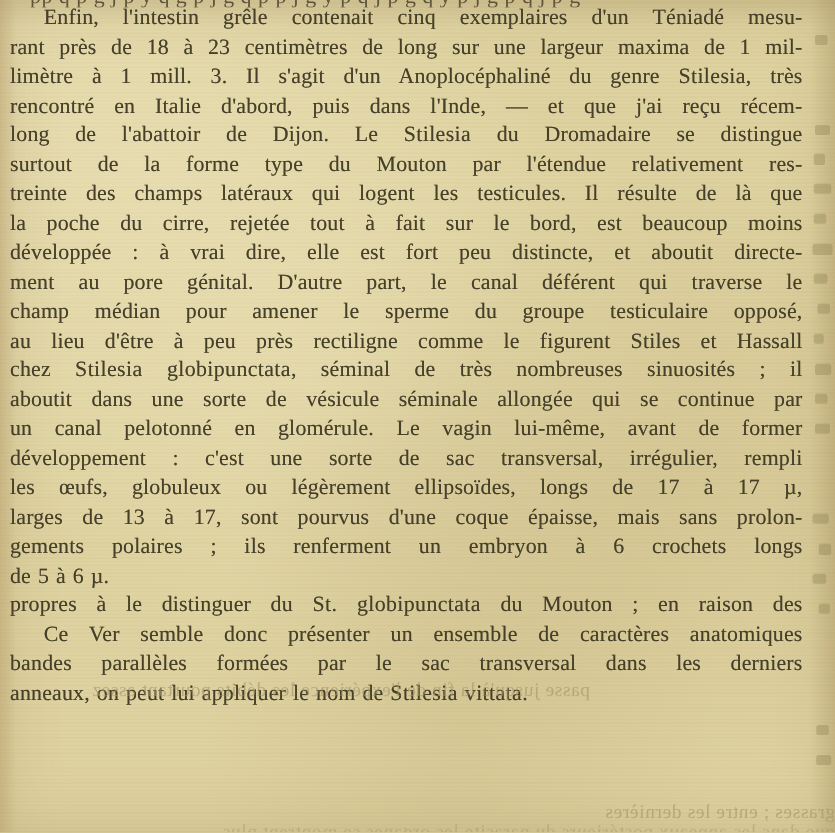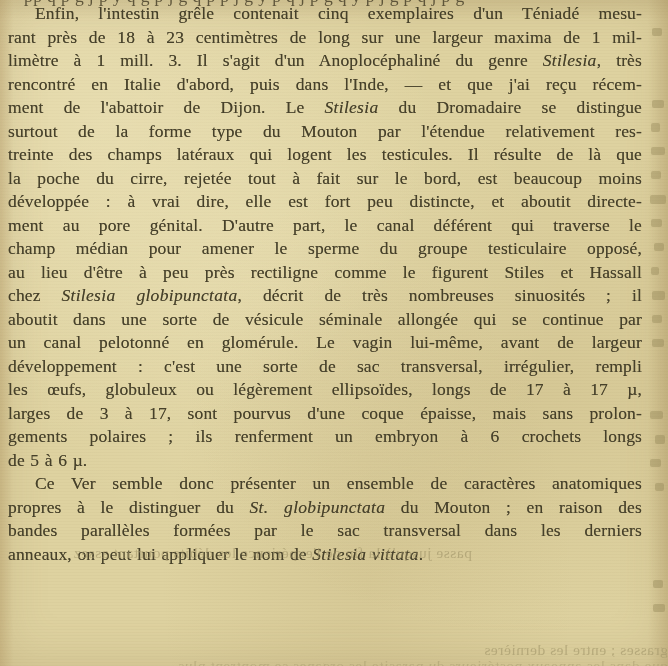--- a/index.html
+++ b/index.html
@@ -30,21 +30,21 @@
   .top-clip span{display:block;transform:translateY(-13px);letter-spacing:.4px;}
   .text-block{
     position:absolute;top:2px;left:8px;right:26px;
     color:#46402a;font-size:17.5px;line-height:23.5px;
     text-shadow:0 0 0.5px rgba(70,64,42,0.55);
     word-spacing:1px;letter-spacing:.15px;
   }
   .line{text-align:justify;text-align-last:justify;white-space:normal;height:23.5px;overflow:visible;}
   .line.end{text-align:right;text-align-last:left;}
   .line.indent{padding-left:27px;font-family:Liberation Serif, serif;}
-  .it{font-style:italic;letter-spacing:.3px;}
+  .it{letter-spacing:.3px;}
   
   .ghost{
     position:absolute;color:#a2966a;opacity:.62;font-size:15.5px;white-space:nowrap;
     transform:scaleX(-1);filter:blur(0.55px);letter-spacing:.5px;overflow:hidden;
   }
   .ghost-mid{top:544px;left:2px;width:470px;height:17px;}
   .ghost-bot{top:641px;left:452px;width:216px;height:17px;}
   .ghost-edge{top:657px;left:0;width:668px;height:9px;opacity:.45;}
   .mark{
     position:absolute;background:rgba(132,117,72,0.32);border-radius:2px;filter:blur(0.6px);
@@ -56,38 +56,38 @@
 <div class="page">
   <div class="top-clip">
     <span>pp q p g j p y q g p j g q p p j g y p q j p g q y p j g p q j p g</span>
   </div>
 
   <div class="text-block" id="text-block">
       <div class="line indent"><span>Enfin, l'intestin grêle contenait cinq exemplaires d'un Téniadé mesu-</span></div>
       <div class="line"><span>rant près de 18 à 23 centimètres de long sur une largeur maxima de 1 mil-</span></div>
       <div class="line"><span>limètre à 1 mill. 3. Il s'agit d'un Anoplocéphaliné du genre </span><span class="it">Stilesia</span><span>, très</span></div>
       <div class="line"><span>rencontré en Italie d'abord, puis dans l'Inde, — et que j'ai reçu récem-</span></div>
-      <div class="line"><span>ment de l'abattoir de Dijon. Le </span><span class="it">Stilesia</span><span> du Dromadaire se distingue</span></div>
+      <div class="line"><span>long de l'abattoir de Dijon. Le </span><span class="it">Stilesia</span><span> du Dromadaire se distingue</span></div>
       <div class="line"><span>surtout de la forme type du Mouton par l'étendue relativement res-</span></div>
       <div class="line"><span>treinte des champs latéraux qui logent les testicules. Il résulte de là que</span></div>
       <div class="line"><span>la poche du cirre, rejetée tout à fait sur le bord, est beaucoup moins</span></div>
       <div class="line"><span>développée : à vrai dire, elle est fort peu distincte, et aboutit directe-</span></div>
       <div class="line"><span>ment au pore génital. D'autre part, le canal déférent qui traverse le</span></div>
       <div class="line"><span>champ médian pour amener le sperme du groupe testiculaire opposé,</span></div>
       <div class="line"><span>au lieu d'être à peu près rectiligne comme le figurent Stiles et Hassall</span></div>
-      <div class="line"><span>chez </span><span class="it">Stilesia globipunctata</span><span>, décrit de très nombreuses sinuosités ; il</span></div>
+      <div class="line"><span>chez </span><span class="it">Stilesia globipunctata</span><span>, séminal de très nombreuses sinuosités ; il</span></div>
       <div class="line"><span>aboutit dans une sorte de vésicule séminale allongée qui se continue par</span></div>
-      <div class="line"><span>un canal pelotonné en glomérule. Le vagin lui-même, avant de largeur</span></div>
+      <div class="line"><span>un canal pelotonné en glomérule. Le vagin lui-même, avant de former</span></div>
       <div class="line"><span>développement : c'est une sorte de sac transversal, irrégulier, rempli</span></div>
       <div class="line"><span>les œufs, globuleux ou légèrement ellipsoïdes, longs de 17 à 17 µ,</span></div>
-      <div class="line"><span>larges de 3 à 17, sont pourvus d'une coque épaisse, mais sans prolon-</span></div>
+      <div class="line"><span>larges de 13 à 17, sont pourvus d'une coque épaisse, mais sans prolon-</span></div>
       <div class="line"><span>gements polaires ; ils renferment un embryon à 6 crochets longs</span></div>
       <div class="line end"><span>de 5 à 6 µ.</span></div>
+      <div class="line"><span>propres à le distinguer du </span><span class="it">St. globipunctata</span><span> du Mouton ; en raison des</span></div>
       <div class="line indent"><span>Ce Ver semble donc présenter un ensemble de caractères anatomiques</span></div>
-      <div class="line"><span>propres à le distinguer du </span><span class="it">St. globipunctata</span><span> du Mouton ; en raison des</span></div>
       <div class="line"><span>bandes parallèles formées par le sac transversal dans les derniers</span></div>
       <div class="line end"><span>anneaux, on peut lui appliquer le nom de </span><span class="it">Stilesia vittata</span><span>.</span></div>
     </div>
 
   <div class="ghost ghost-mid">passe jusqu'à la fin de l'expérience les débits pourtant assez</div>
   <div class="ghost ghost-bot">grasses ; entre les dernières</div>
   <div class="ghost ghost-edge">que dans les anneaux postérieurs du parasite les organes se montrent plus</div>
 
   <div id="marks">
       <div class="mark" style="top: 28px; right: 6px; width: 10px; height: 8px;"></div>

